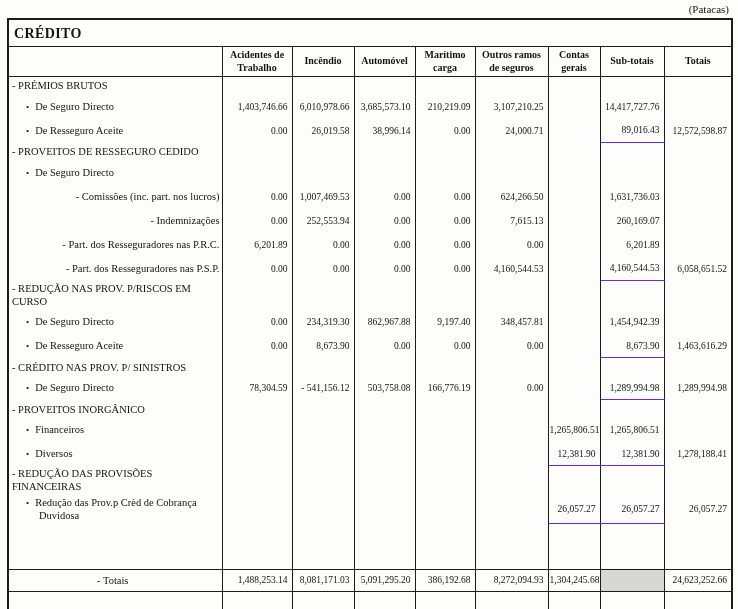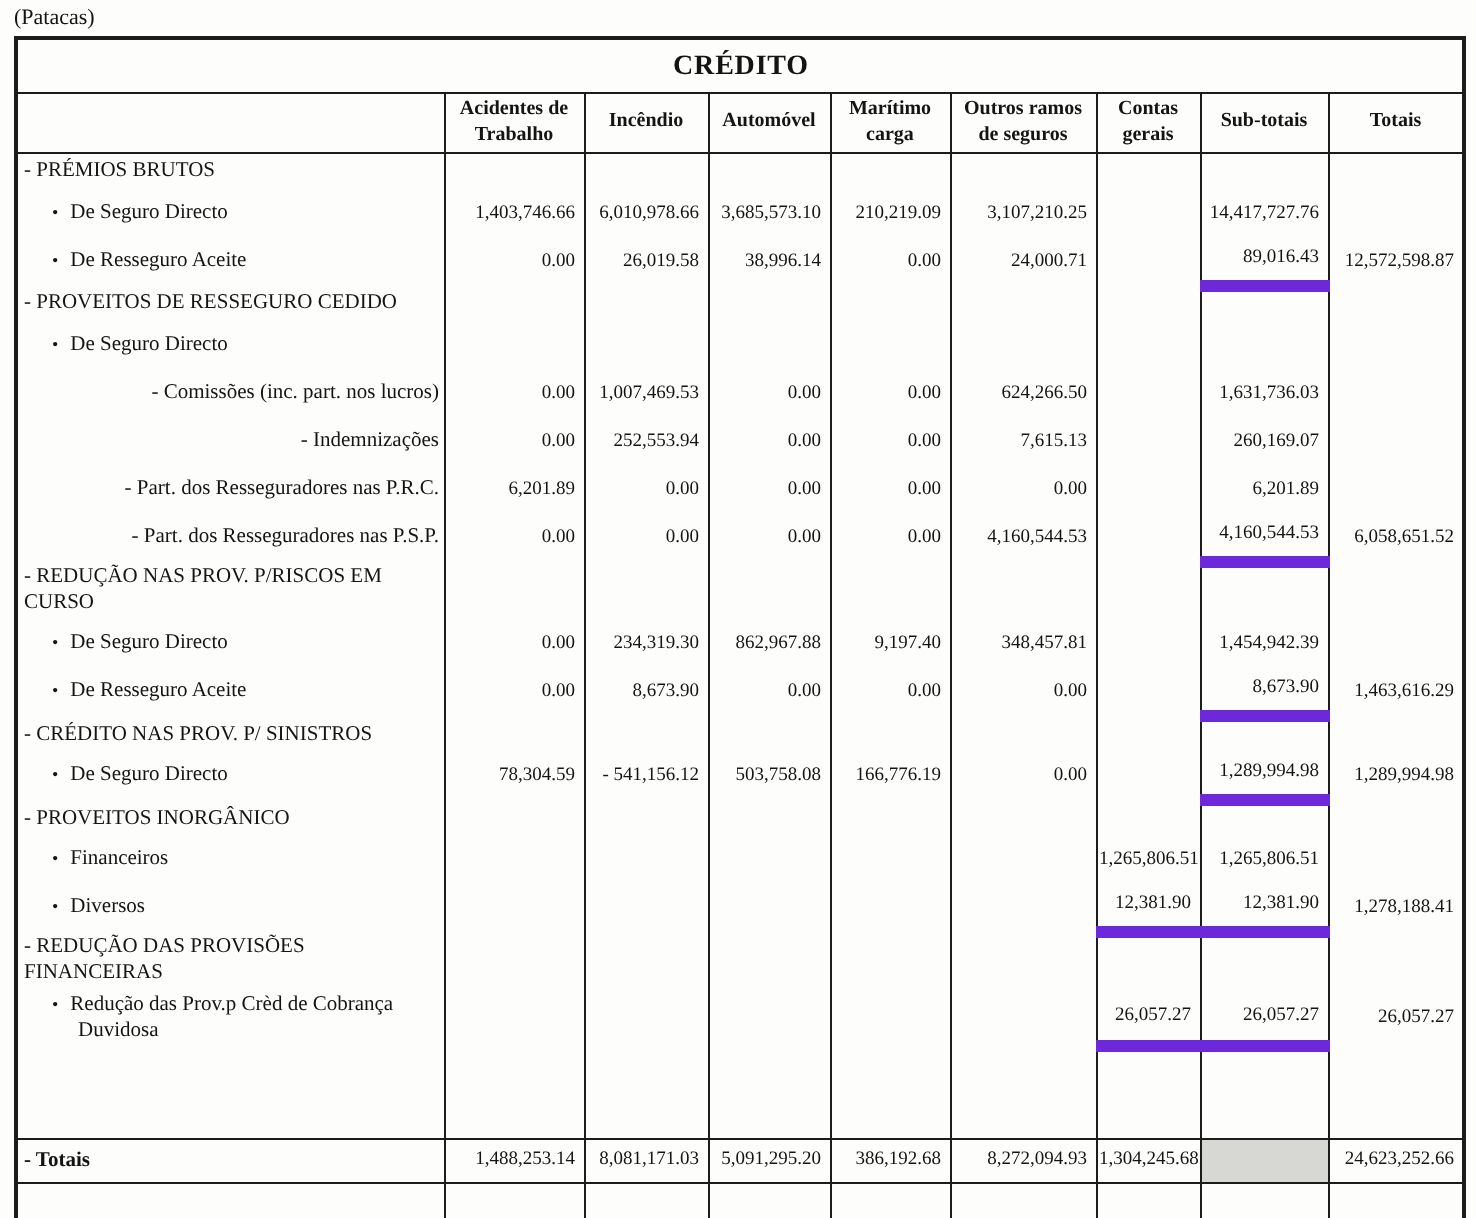--- a/index.html
+++ b/index.html
@@ -5,39 +5,39 @@
   * { margin:0; padding:0; box-sizing:border-box; }
   html,body { width:738px; height:609px; }
   body {
     background:#fdfdfb;
     font-family:"Liberation Serif", serif;
     color:#141414;
     overflow:hidden;
   }
   .page { width:738px; height:609px; padding:3px 6px 0 7px; }
   .unit-note {
-    text-align:left;
+    text-align:right;
     font-size:11px;
     padding-right:3px;
     height:15px;
   }
   table.credit {
     border-collapse:collapse;
     table-layout:fixed;
     width:725px;
     border:2px solid #1c1c1c;
   }
   th, td {
     border-left:1px solid #1c1c1c;
     border-right:1px solid #1c1c1c;
     overflow:hidden;
   }
   tr.title-row th {
     border-bottom:1px solid #1c1c1c;
-    text-align:center;
+    text-align:left;
     font-size:14px;
     font-weight:bold;
     letter-spacing:0.4px;
     padding:6px 4px 4px 5px;
   }
   tr.head th {
     border-bottom:1px solid #1c1c1c;
     font-size:10px;
     font-weight:bold;
     text-align:center;
@@ -66,26 +66,26 @@
   tr.r-footer td { height:24px; }
   td.l-bullet { padding-left:30px; text-indent:-13px; }
   td.l-bullet .dot { font-size:9px; padding-right:6px; }
   td.l-dash { padding-left:18px;text-align:right; }
   tr.r-totals td {
     height:22px;
     border-top:1px solid #1c1c1c;
     border-bottom:1px solid #1c1c1c;
   }
   td.l-totals {
-    text-align:left;
-    font-weight:bold;
+    text-align:center;
+    font-weight:normal;
     padding-right:8px;
   }
   tr.r-totals td.num { font-size:9.5px; }
-  td.rule { border-bottom:6px solid #6d28d9; }
+  td.rule { border-bottom:1px solid #6d28d9; }
   td.shade { background:#d7d7d4; }
 </style>
 </head>
 <body>
 
 <div class="page">
   <div class="unit-note">(Patacas)</div>
   <table class="credit">
     <colgroup>
       <col style="width:214px">

